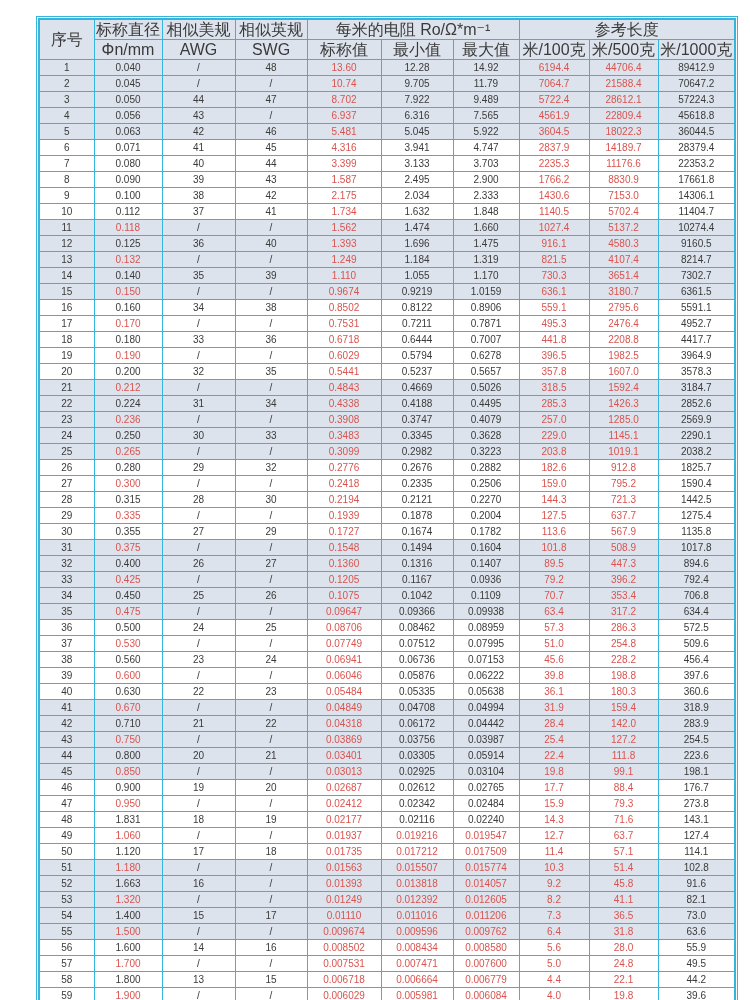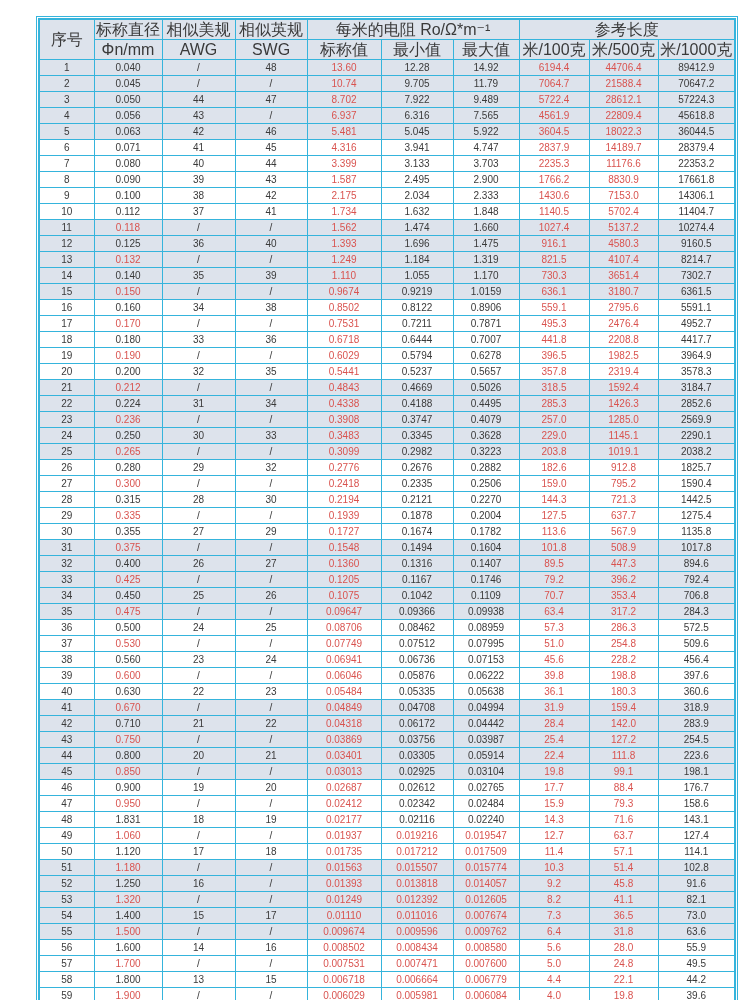--- a/index.html
+++ b/index.html
@@ -331,21 +331,21 @@
           </tr>
           <tr>
             <td>20</td>
             <td>0.200</td>
             <td>32</td>
             <td>35</td>
             <td class="red">0.5441</td>
             <td>0.5237</td>
             <td>0.5657</td>
             <td class="red">357.8</td>
-            <td class="red">2319.4</td>
+            <td class="red">1607.0</td>
             <td>3578.3</td>
           </tr>
           <tr class="band">
             <td>21</td>
             <td class="red">0.212</td>
             <td>/</td>
             <td>/</td>
             <td class="red">0.4843</td>
             <td>0.4669</td>
             <td>0.5026</td>
@@ -485,21 +485,21 @@
             <td class="red">447.3</td>
             <td>894.6</td>
           </tr>
           <tr class="band">
             <td>33</td>
             <td class="red">0.425</td>
             <td>/</td>
             <td>/</td>
             <td class="red">0.1205</td>
             <td>0.1167</td>
-            <td>0.1746</td>
+            <td>0.0936</td>
             <td class="red">79.2</td>
             <td class="red">396.2</td>
             <td>792.4</td>
           </tr>
           <tr class="band">
             <td>34</td>
             <td>0.450</td>
             <td>25</td>
             <td>26</td>
             <td class="red">0.1075</td>
@@ -512,21 +512,21 @@
           <tr class="band">
             <td>35</td>
             <td class="red">0.475</td>
             <td>/</td>
             <td>/</td>
             <td class="red">0.09647</td>
             <td>0.09366</td>
             <td>0.09938</td>
             <td class="red">63.4</td>
             <td class="red">317.2</td>
-            <td>284.3</td>
+            <td>634.4</td>
           </tr>
           <tr>
             <td>36</td>
             <td>0.500</td>
             <td>24</td>
             <td>25</td>
             <td class="red">0.08706</td>
             <td>0.08462</td>
             <td>0.08959</td>
             <td class="red">57.3</td>
@@ -656,21 +656,21 @@
           <tr>
             <td>47</td>
             <td class="red">0.950</td>
             <td>/</td>
             <td>/</td>
             <td class="red">0.02412</td>
             <td>0.02342</td>
             <td>0.02484</td>
             <td class="red">15.9</td>
             <td class="red">79.3</td>
-            <td>158.6</td>
+            <td>273.8</td>
           </tr>
           <tr>
             <td>48</td>
             <td>1.831</td>
             <td>18</td>
             <td>19</td>
             <td class="red">0.02177</td>
             <td>0.02116</td>
             <td>0.02240</td>
             <td class="red">14.3</td>
@@ -708,21 +708,21 @@
             <td>/</td>
             <td class="red">0.01563</td>
             <td class="red">0.015507</td>
             <td class="red">0.015774</td>
             <td class="red">10.3</td>
             <td class="red">51.4</td>
             <td>102.8</td>
           </tr>
           <tr class="band">
             <td>52</td>
-            <td>1.250</td>
+            <td>1.663</td>
             <td>16</td>
             <td>/</td>
             <td class="red">0.01393</td>
             <td class="red">0.013818</td>
             <td class="red">0.014057</td>
             <td class="red">9.2</td>
             <td class="red">45.8</td>
             <td>91.6</td>
           </tr>
           <tr class="band">
@@ -737,21 +737,21 @@
             <td class="red">41.1</td>
             <td>82.1</td>
           </tr>
           <tr class="band">
             <td>54</td>
             <td>1.400</td>
             <td>15</td>
             <td>17</td>
             <td class="red">0.01110</td>
             <td class="red">0.011016</td>
-            <td class="red">0.007674</td>
+            <td class="red">0.011206</td>
             <td class="red">7.3</td>
             <td class="red">36.5</td>
             <td>73.0</td>
           </tr>
           <tr class="band">
             <td>55</td>
             <td class="red">1.500</td>
             <td>/</td>
             <td>/</td>
             <td class="red">0.009674</td>

